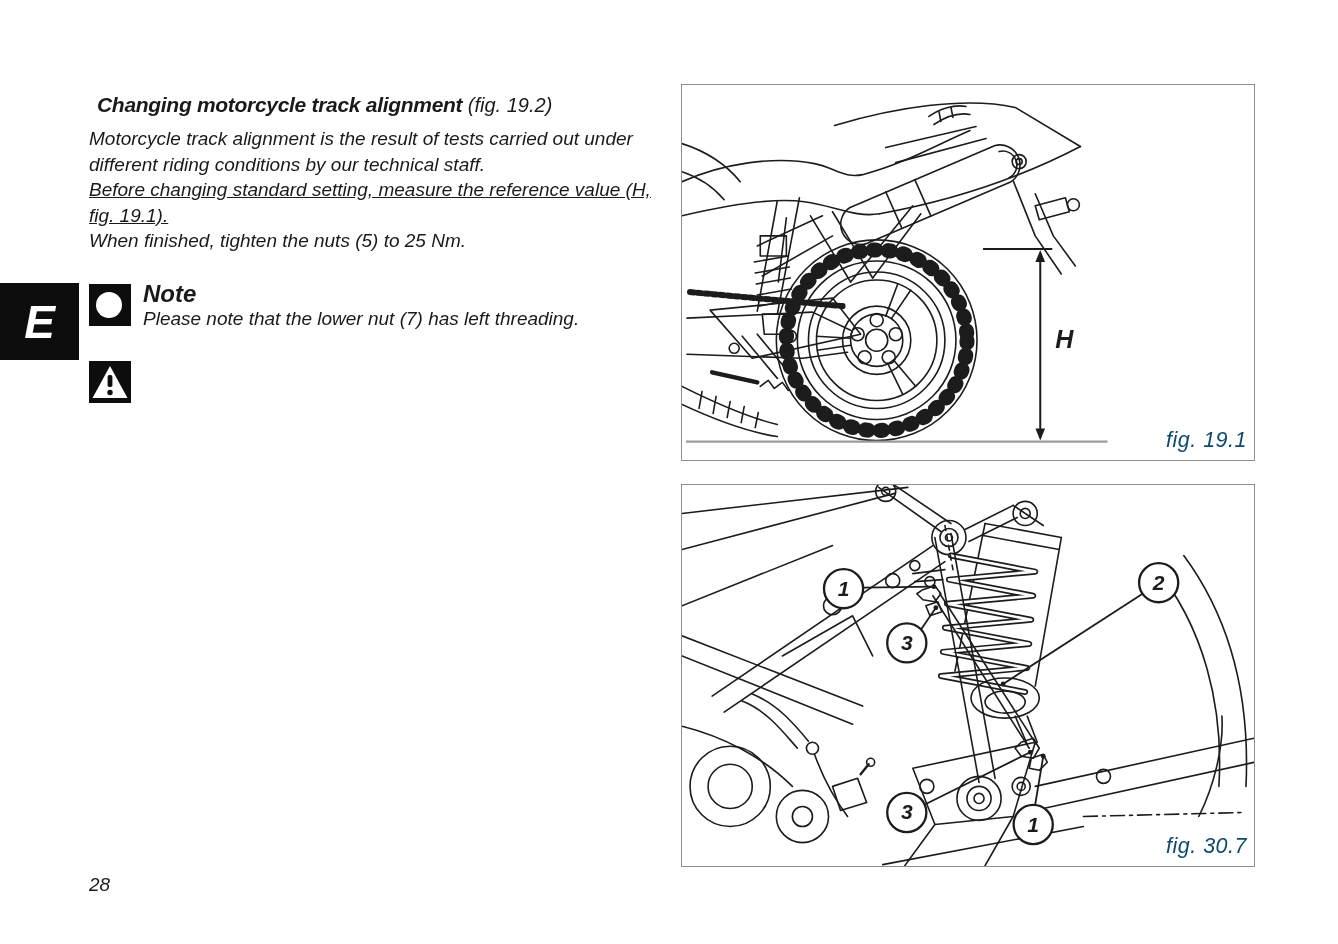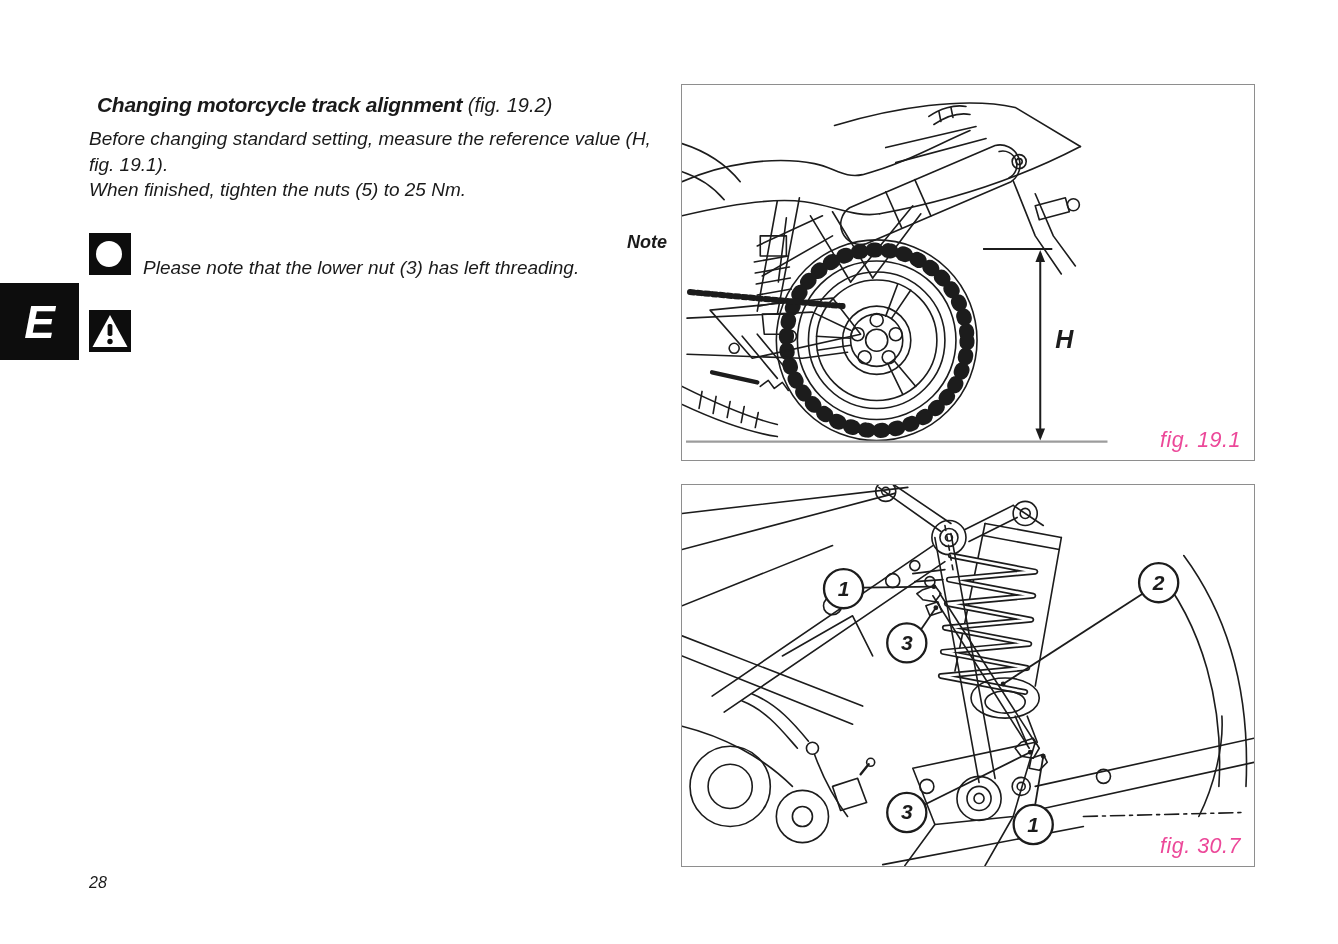--- a/index.html
+++ b/index.html
@@ -8,61 +8,62 @@
   
   .section-tab{position:absolute;left:0;top:283px;width:79px;height:77px;background:#0d0d0d;
         color:#fff;display:flex;align-items:center;justify-content:center;
         font-style:italic;font-weight:800;font-size:46px;line-height:1;}
   
   .text-col{position:absolute;left:89px;top:84px;width:578px;
         font-style:italic;font-size:19px;line-height:25.5px;}
   .text-col h1{font-size:20px;font-weight:normal;margin:8px;line-height:26px;white-space:nowrap;}
   .text-col h1 b{font-weight:800;font-size:21px;letter-spacing:-.3px;}
   .text-col p{margin:0;}
-  .sp-after{margin-bottom:25px;}
+  .sp-after{margin-bottom:25px;text-decoration:underline;}
   .blk{margin-top:27px;}
   .blk::after{content:"";display:block;clear:both;}
   .blk-icon{float:left;width:42px;height:42px;margin:3px 12px 3px 0;}
-  .blk h2{font-size:18px;font-weight:800;font-style:italic;margin:0;line-height:25px;text-align:right;}
+  .blk h2{font-size:24px;font-weight:800;font-style:italic;margin:0;line-height:25px;}
   .blk p{margin:0;}
-  .page-number{position:absolute;left:89px;top:874px;font-style:italic;font-size:16px;}
+  .page-number{position:absolute;left:89px;top:874px;font-style:italic;font-size:19px;}
   
   .figbox{position:absolute;left:681px;width:572px;margin:0;border:1px solid #8e8e8e;background:#fff;}
   .fig1{top:84px;height:375px;}
   .fig2{top:484px;height:381px;}
   .figbox svg{display:block;width:100%;height:100%;}
-  .figbox figcaption{position:absolute;right:13px;bottom:7px;font-style:italic;
-        font-size:21.5px;color:#ec4899;letter-spacing:.5px;}
+  .figbox figcaption{position:absolute;right:7px;bottom:7px;font-style:italic;
+        font-size:21.5px;color:#0c4a6e;letter-spacing:.5px;}
   .ln{stroke:#1c1c1c;fill:none;stroke-width:1.6;stroke-linecap:round;stroke-linejoin:round;}
   .callout-txt{font:italic 800 21px "Liberation Sans",sans-serif;fill:#1c1c1c;text-anchor:middle;}
   .hlbl{font:italic 800 25px "Liberation Sans",sans-serif;fill:#1c1c1c;}
 </style>
 </head>
 <body>
 
 <div class="page">
 
   <div class="section-tab">
     <span>E</span>
   </div>
 
   <main class="text-col">
     <h1><b>Changing motorcycle track alignment</b>&nbsp;<span>(fig. 19.2)</span></h1>
+    <p>Motorcycle track alignment is the result of tests carried out under different riding conditions by our technical staff.</p>
     <p class="sp-after">Before changing standard setting, measure the reference value (H, fig. 19.1).</p>
     <p>When finished, tighten the nuts (5) to 25 Nm.</p>
 
     <section class="blk">
       <span class="blk-icon">
         <svg viewBox="0 0 42 42">
             <rect x="0" y="0" width="42" height="42" fill="#0d0d0d"></rect>
           <circle cx="20" cy="21" r="13" fill="#ffffff"></circle>
           </svg>
       </span>
       <h2>Note</h2>
-      <p>Please note that the lower nut (3) has left threading.</p>
+      <p>Please note that the lower nut (7) has left threading.</p>
     </section>
 
     <section class="blk">
       <span class="blk-icon">
         <svg viewBox="0 0 42 42">
             <rect x="0" y="0" width="42" height="42" fill="#0d0d0d"></rect>
           <polygon points="21,5 38.5,37 3.5,37" fill="#ffffff"></polygon>
           <rect x="18.6" y="14" width="4.8" height="12" rx="1.8" fill="#0d0d0d"></rect>
           <circle cx="21" cy="31.5" r="2.7" fill="#0d0d0d"></circle>
           </svg>

